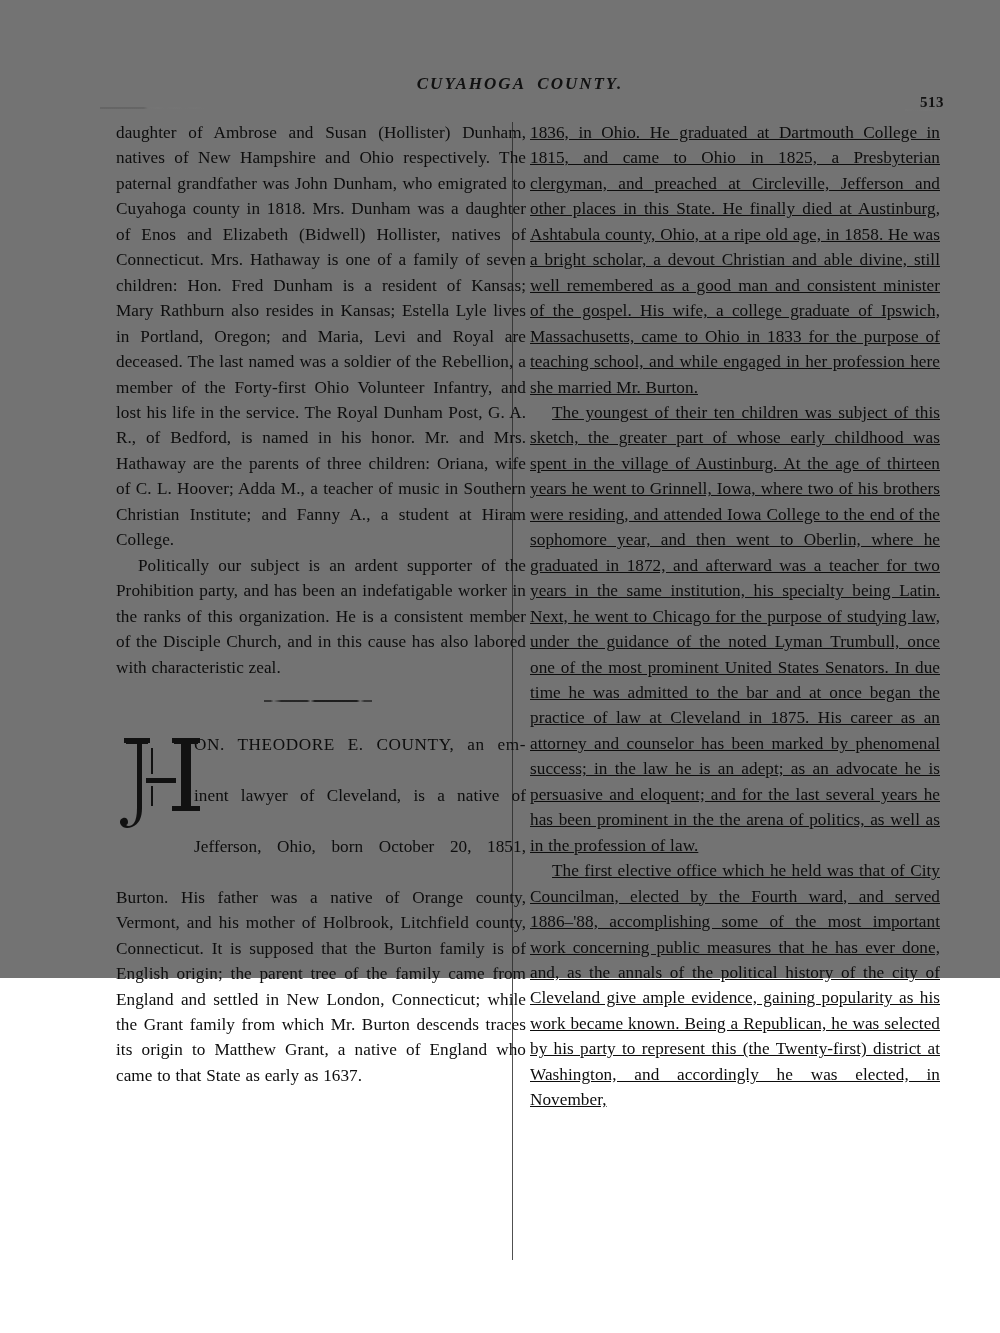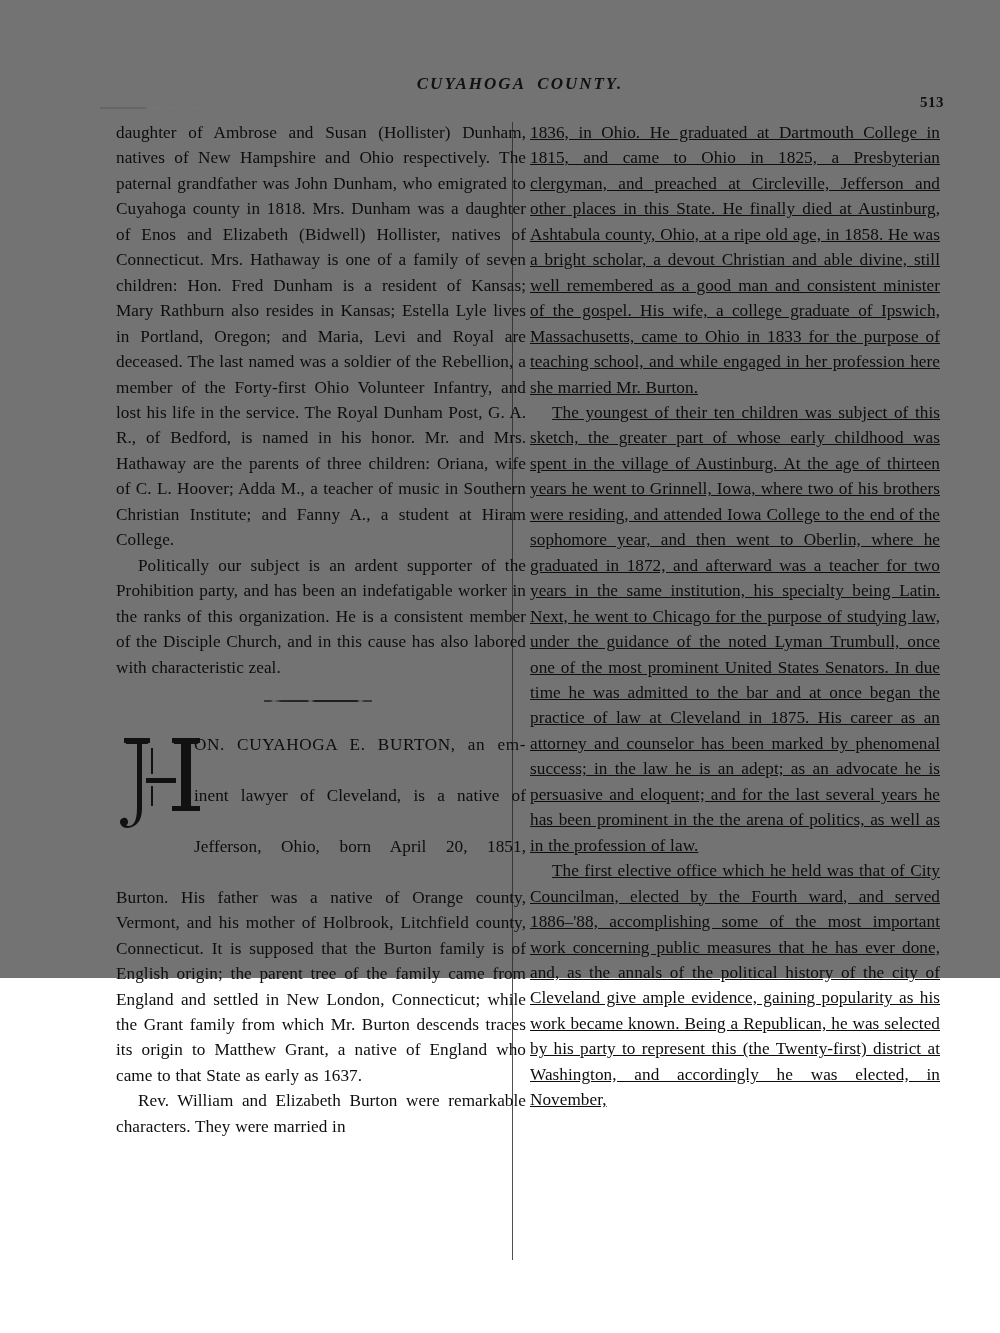--- a/index.html
+++ b/index.html
@@ -229,33 +229,32 @@
             <path d="M54 10 h28 v5 h-28 z"></path>
             <path d="M54 78 h28 v5 h-28 z"></path>
 
             <rect x="33" y="20" width="2" height="26"></rect>
             <rect x="33" y="58" width="2" height="20"></rect>
           </g>
         </svg>
       </div>
 
       <div class="dc-line l1">
-        <span class="stretch lead-caps">ON. CUYAHOGA E. BURTON, an em-</span>
+        <span class="stretch lead-caps">ON. THEODORE E. COUNTY, an em-</span>
       </div>
       <div class="dc-line l2">
         <span class="stretch">inent lawyer of Cleveland, is a native of</span>
       </div>
       <div class="dc-line l3">
-        <span class="stretch">Jefferson, Ohio, born April 20, 1851,</span>
+        <span class="stretch">Jefferson, Ohio, born October 20, 1851,</span>
       </div>
     </div>
 
     <p class="para noindent">Burton. His father was a native of Orange county, Vermont, and his mother of Holbrook, Litchfield county, Connecticut. It is supposed that the Burton family is of English origin; the parent tree of the family came from England and settled in New London, Connecticut; while the Grant family from which Mr. Burton descends traces its origin to Matthew Grant, a native of England who came to that State as early as 1637.</p>
 
-    <p class="para">Rev. William and Elizabeth Burton were remarkable characters. They were married in</p>
   </div>
 
   <div class="col col-right">
 
     <p class="para noindent">1836, in Ohio. He graduated at Dartmouth College in 1815, and came to Ohio in 1825, a Presbyterian clergyman, and preached at Circleville, Jefferson and other places in this State. He finally died at Austinburg, Ashtabula county, Ohio, at a ripe old age, in 1858. He was a bright scholar, a devout Christian and able divine, still well remembered as a good man and consistent minister of the gospel. His wife, a college graduate of Ipswich, Massachusetts, came to Ohio in 1833 for the purpose of teaching school, and while engaged in her profession here she married Mr. Burton.</p>
 
     <p class="para">The youngest of their ten children was subject of this sketch, the greater part of whose early childhood was spent in the village of Austinburg. At the age of thirteen years he went to Grinnell, Iowa, where two of his brothers were residing, and attended Iowa College to the end of the sophomore year, and then went to Oberlin, where he graduated in 1872, and afterward was a teacher for two years in the same institution, his specialty being Latin. Next, he went to Chicago for the purpose of studying law, under the guidance of the noted Lyman Trumbull, once one of the most prominent United States Senators. In due time he was admitted to the bar and at once began the practice of law at Cleveland in 1875. His career as an attorney and counselor has been marked by phenomenal success; in the law he is an adept; as an advocate he is persuasive and eloquent; and for the last several years he has been prominent in the the arena of politics, as well as in the profession of law.</p>
 
     <p class="para">The first elective office which he held was that of City Councilman, elected by the Fourth ward, and served 1886–'88, accomplishing some of the most important work concerning public measures that he has ever done, and, as the annals of the political history of the city of Cleveland give ample evidence, gaining popularity as his work became known. Being a Republican, he was selected by his party to represent this (the Twenty-first) district at Washington, and accordingly he was elected, in November,</p>
   </div>

